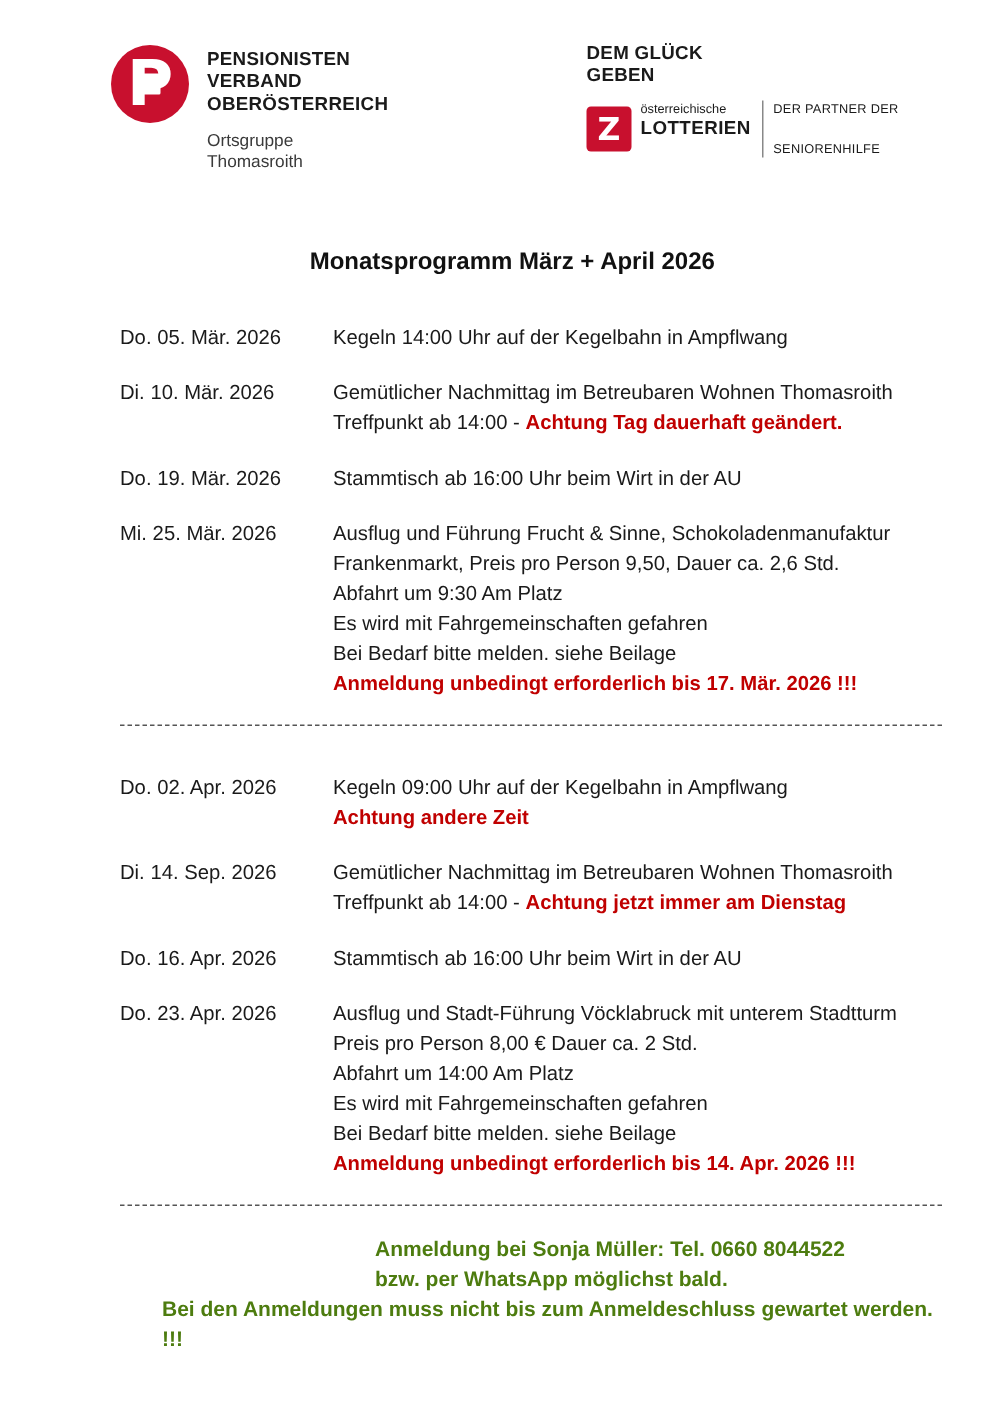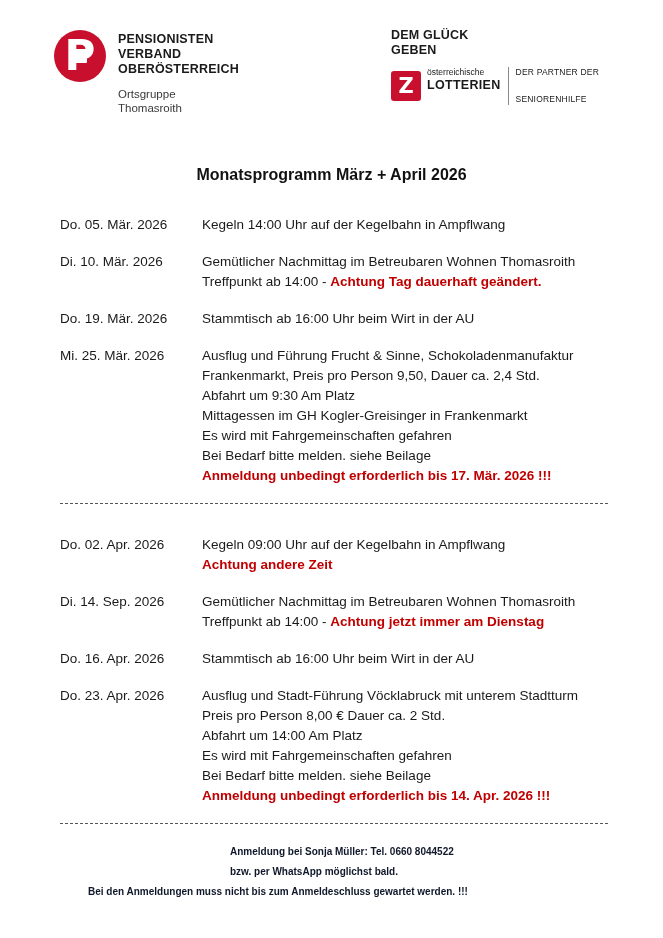--- a/index.html
+++ b/index.html
@@ -12,21 +12,21 @@
     height: 938px;
     font-family: "Liberation Sans", sans-serif;
     color: #1a1a1a;
     position: relative;
     overflow: hidden;
   }
   .page {
     width: 663px;
     height: 689px;
     box-sizing: border-box;
-    padding: 28px 36px 0 36px;
+    padding: 28px 36px 0 56px;
     position: relative;
   }
 
   
   .header {
     display: flex;
     align-items: flex-start;
     justify-content: space-between;
     height: 110px;
   }
@@ -211,23 +211,23 @@
   }
   .divider.second {
     margin-top: 16px;
     margin-bottom: 18px;
   }
 
   .footer {
     padding-left: 24px;
   }
   .footer .fline {
-    font-size: 10px;
+    font-size: 14px;
     line-height: 20px;
-    color: #0f172a;
+    color: #4d7c0f;
     font-weight: bold;
     padding-left: 170px;
   }
   .footer .fline.full {
     padding-left: 28px;
   }
 </style>
 </head>
 <body>
 
@@ -292,23 +292,22 @@
       <div class="entry">
         <div class="date">Do. 19. Mär. 2026</div>
         <div class="desc">
           <span class="ln"><span>Stammtisch ab 16:00 Uhr beim Wirt in der AU</span></span>
         </div>
       </div>
       <div class="entry">
         <div class="date">Mi. 25. Mär. 2026</div>
         <div class="desc">
           <span class="ln"><span>Ausflug und Führung Frucht &amp; Sinne, Schokoladenmanufaktur</span></span>
-          <span class="ln"><span>Frankenmarkt, Preis pro Person 9,50, Dauer ca. 2,4 Std.</span></span>
+          <span class="ln"><span>Frankenmarkt, Preis pro Person 9,50, Dauer ca. 2,6 Std.</span></span>
           <span class="ln"><span>Abfahrt um 9:30 Am Platz</span></span>
-          <span class="ln"><span>Mittagessen im GH Kogler-Greisinger in Frankenmarkt</span></span>
           <span class="ln"><span>Es wird mit Fahrgemeinschaften gefahren</span></span>
           <span class="ln"><span>Bei Bedarf bitte melden.        siehe Beilage</span></span>
           <span class="ln"><span class="red">Anmeldung unbedingt erforderlich bis 17. Mär. 2026 !!!</span></span>
         </div>
       </div>
     </div>
 
   <hr class="divider">
 
   <div class="entries" id="april-entries">

